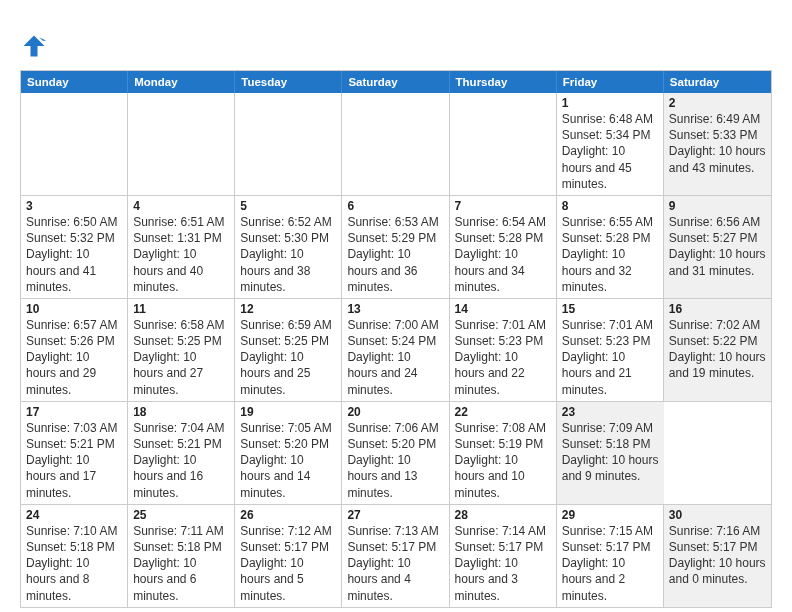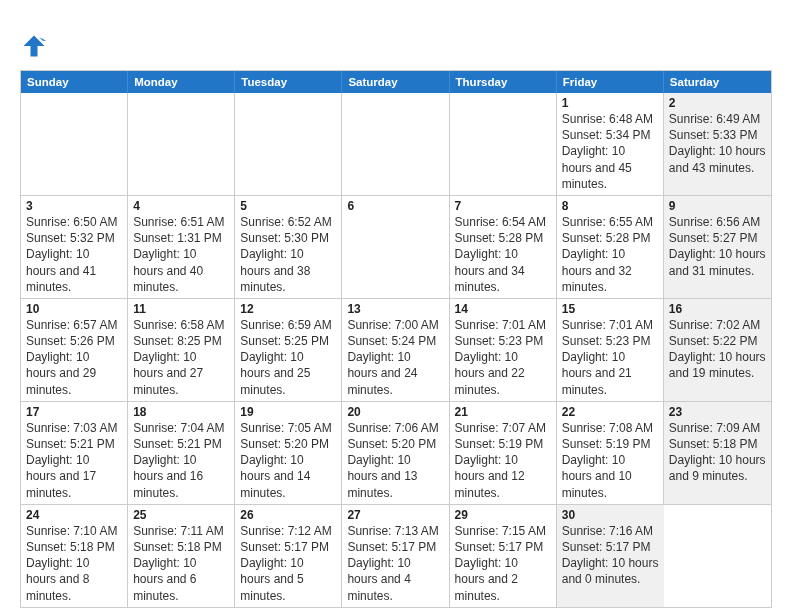--- a/index.html
+++ b/index.html
@@ -180,20 +180,24 @@
           </div>
           <div class="cal-cell">
             <span class="day-num">5</span>
             <div class="day-info">Sunrise: 6:52 AM
 Sunset: 5:30 PM
 Daylight: 10 hours
 and 38 minutes.</div>
           </div>
           <div class="cal-cell">
             <span class="day-num">6</span>
+            <div class="day-info">Sunrise: 6:53 AM
+Sunset: 5:29 PM
+Daylight: 10 hours
+and 36 minutes.</div>
           </div>
           <div class="cal-cell">
             <span class="day-num">7</span>
             <div class="day-info">Sunrise: 6:54 AM
 Sunset: 5:28 PM
 Daylight: 10 hours
 and 34 minutes.</div>
           </div>
           <div class="cal-cell">
             <span class="day-num">8</span>
@@ -214,21 +218,21 @@
           <div class="cal-cell">
             <span class="day-num">10</span>
             <div class="day-info">Sunrise: 6:57 AM
 Sunset: 5:26 PM
 Daylight: 10 hours
 and 29 minutes.</div>
           </div>
           <div class="cal-cell">
             <span class="day-num">11</span>
             <div class="day-info">Sunrise: 6:58 AM
-Sunset: 8:25 PM
+Sunset: 5:25 PM
 Daylight: 10 hours
 and 27 minutes.</div>
           </div>
           <div class="cal-cell">
             <span class="day-num">12</span>
             <div class="day-info">Sunrise: 6:59 AM
 Sunset: 5:25 PM
 Daylight: 10 hours
 and 25 minutes.</div>
           </div>
@@ -284,27 +288,20 @@
 and 14 minutes.</div>
           </div>
           <div class="cal-cell">
             <span class="day-num">20</span>
             <div class="day-info">Sunrise: 7:06 AM
 Sunset: 5:20 PM
 Daylight: 10 hours
 and 13 minutes.</div>
           </div>
           <div class="cal-cell">
-            <span class="day-num">21</span>
-            <div class="day-info">Sunrise: 7:07 AM
-Sunset: 5:19 PM
-Daylight: 10 hours
-and 12 minutes.</div>
-          </div>
-          <div class="cal-cell">
             <span class="day-num">22</span>
             <div class="day-info">Sunrise: 7:08 AM
 Sunset: 5:19 PM
 Daylight: 10 hours
 and 10 minutes.</div>
           </div>
           <div class="cal-cell shaded">
             <span class="day-num">23</span>
             <div class="day-info">Sunrise: 7:09 AM
 Sunset: 5:18 PM
@@ -333,20 +330,27 @@
 Sunset: 5:17 PM
 Daylight: 10 hours
 and 5 minutes.</div>
           </div>
           <div class="cal-cell">
             <span class="day-num">27</span>
             <div class="day-info">Sunrise: 7:13 AM
 Sunset: 5:17 PM
 Daylight: 10 hours
 and 4 minutes.</div>
+          </div>
+          <div class="cal-cell">
+            <span class="day-num">28</span>
+            <div class="day-info">Sunrise: 7:14 AM
+Sunset: 5:17 PM
+Daylight: 10 hours
+and 3 minutes.</div>
           </div>
           <div class="cal-cell">
             <span class="day-num">29</span>
             <div class="day-info">Sunrise: 7:15 AM
 Sunset: 5:17 PM
 Daylight: 10 hours
 and 2 minutes.</div>
           </div>
           <div class="cal-cell shaded">
             <span class="day-num">30</span>

